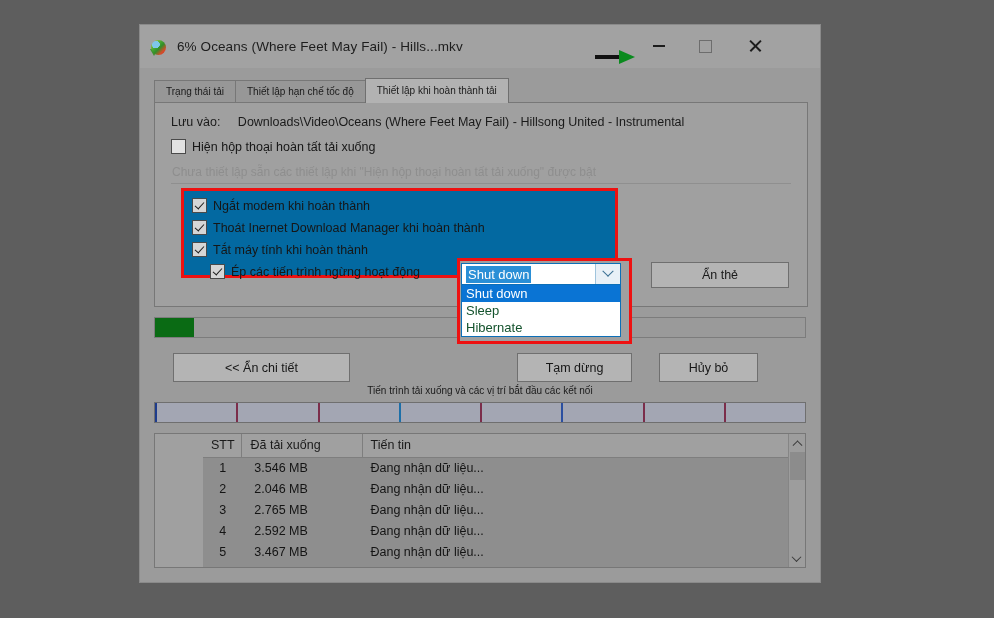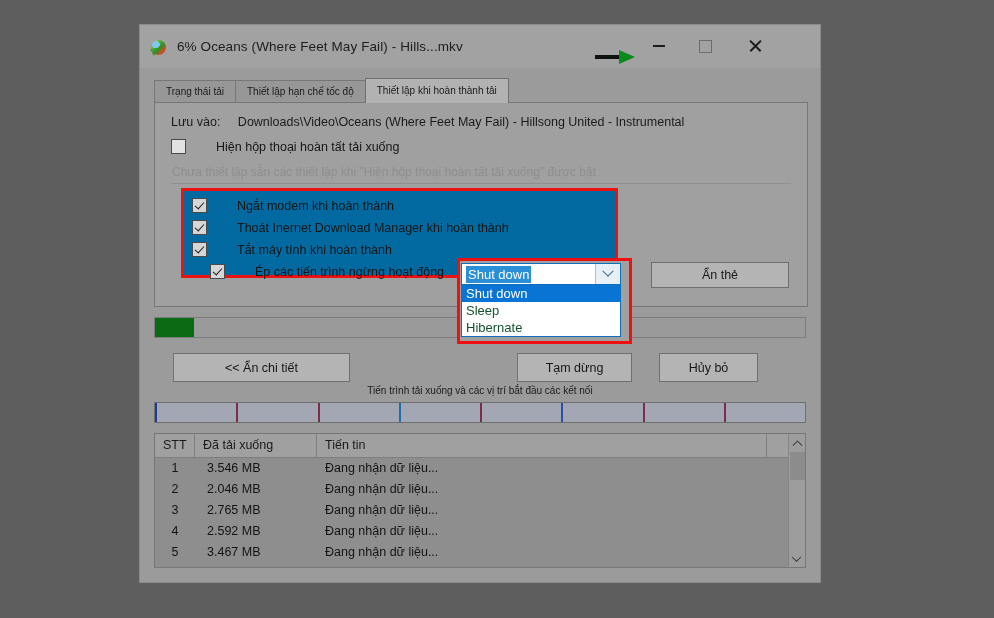--- a/index.html
+++ b/index.html
@@ -162,21 +162,20 @@
   #save-label { display: inline-block; }
   #save-path { display: inline-block; margin-left: 14px; }
 
   .cbrow {
     position: absolute;
     display: flex;
     align-items: center;
     white-space: nowrap;
     font-size: 12.5px;
     color: #161616;
-    gap: 24px;
   }
   .cbox {
     width: 13px; height: 13px;
     border: 1px solid #4a4a4a;
     background: #d6d6d6;
     margin-right: 6px;
     position: relative;
     flex: 0 0 auto;
   }
   .cbox.checked:after {
@@ -384,20 +383,21 @@
   #table-panel {
     position: absolute;
     left: 14px;
     top: 408px;
     width: 652px;
     height: 135px;
     background: #a0a0a0;
     border: 1px solid #777;
     box-sizing: border-box;
     overflow: hidden;
+    padding-left: 48px;
   }
   #table-header {
     display: flex;
     height: 23px;
     background: #a0a0a0;
     border-bottom: 1px solid #7e7e7e;
     align-items: center;
     font-size: 12.5px;
     color: #1a1a1a;
   }

